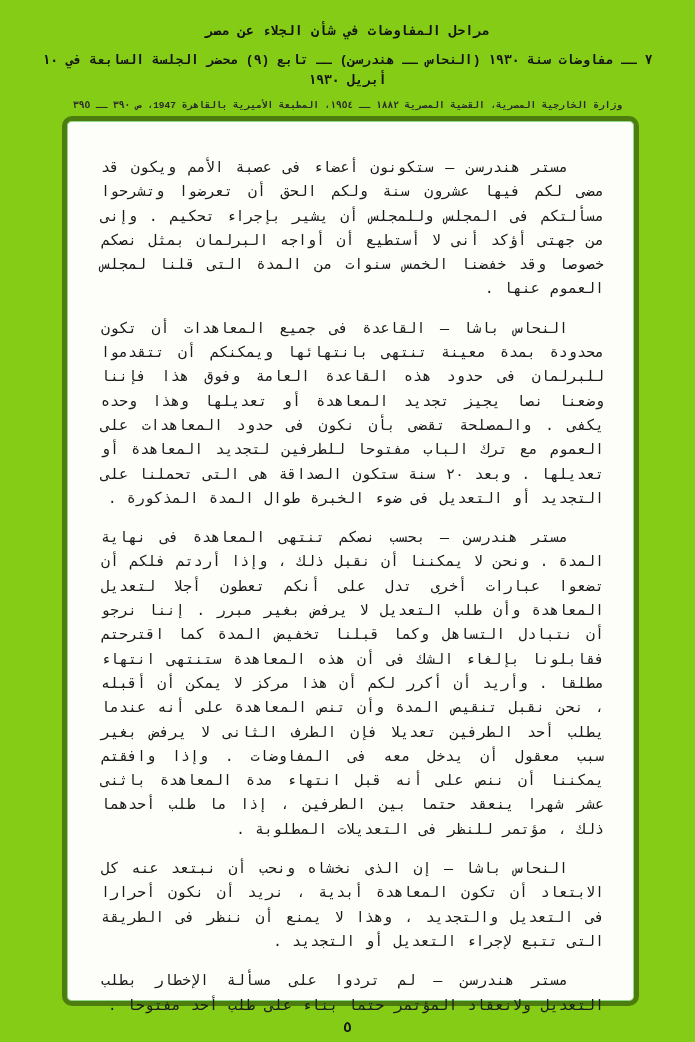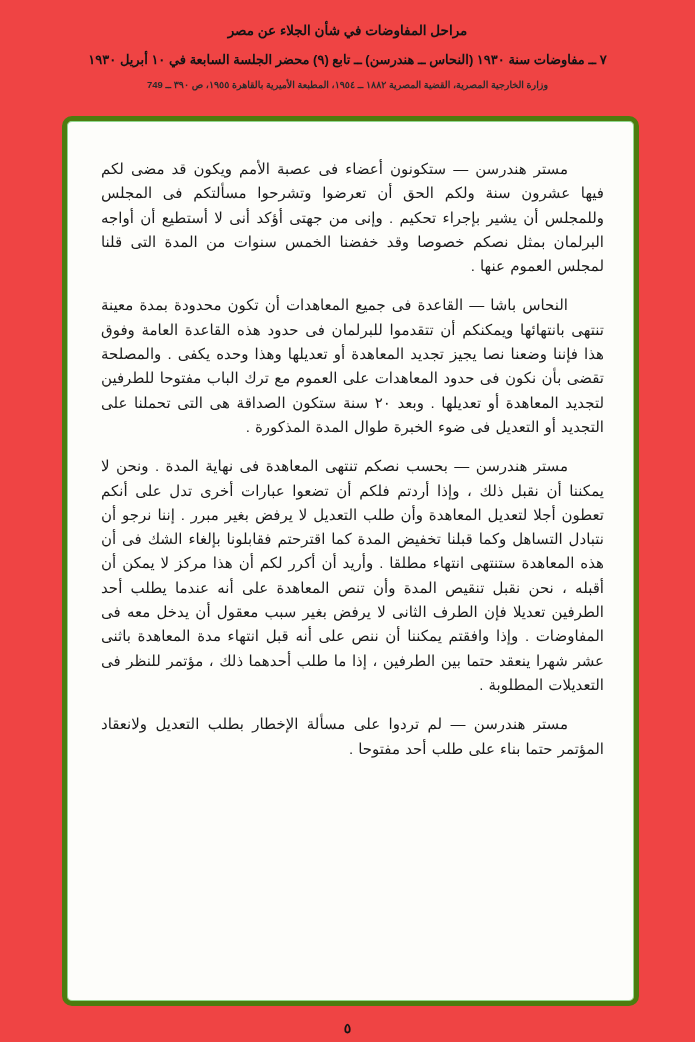--- a/index.html
+++ b/index.html
@@ -5,22 +5,22 @@
   html, body {
     margin: 0;
     padding: 0;
     background: #e8e8e8;
   }
   .page {
     width: 695px;
     height: 1042px;
     margin: 0 auto;
     position: relative;
-    background: #ef4444;
-    font-family: Liberation Sans, sans-serif;
+    background: #84cc16;
+    font-family: Liberation Mono, monospace;
     color: #131313;
     overflow: hidden;
     box-sizing: border-box;
   }
   .header {
     direction: rtl;
     text-align: center;
     padding-top: 22px;
   }
   .header-title {
@@ -79,27 +79,28 @@
   }
 </style>
 </head>
 <body>
 
 <div class="page">
 
   <div class="header">
     <div class="header-title">مراحل المفاوضات في شأن الجلاء عن مصر</div>
     <div class="header-subtitle">٧ ــ مفاوضات سنة ١٩٣٠ (النحاس ــ هندرسن) ــ تابع (٩) محضر الجلسة السابعة في ١٠ أبريل ١٩٣٠</div>
-    <div class="header-source">وزارة الخارجية المصرية، القضية المصرية ١٨٨٢ ــ ١٩٥٤، المطبعة الأميرية بالقاهرة ١٩٥٥، ص ٣٩٠ ــ 749</div>
+    <div class="header-source">وزارة الخارجية المصرية، القضية المصرية ١٨٨٢ ــ ١٩٥٤، المطبعة الأميرية بالقاهرة 1947، ص ٣٩٠ ــ ٣٩٥</div>
   </div>
 
   <div class="frame">
     <div class="body-text">
       <p>مستر هندرسن — ستكونون أعضاء فى عصبة الأمم ويكون قد مضى لكم فيها عشرون سنة ولكم الحق أن تعرضوا وتشرحوا مسألتكم فى المجلس وللمجلس أن يشير بإجراء تحكيم . وإنى من جهتى أؤكد أنى لا أستطيع أن أواجه البرلمان بمثل نصكم خصوصا وقد خفضنا الخمس سنوات من المدة التى قلنا لمجلس العموم عنها .</p>
       <p>النحاس باشا — القاعدة فى جميع المعاهدات أن تكون محدودة بمدة معينة تنتهى بانتهائها ويمكنكم أن تتقدموا للبرلمان فى حدود هذه القاعدة العامة وفوق هذا فإننا وضعنا نصا يجيز تجديد المعاهدة أو تعديلها وهذا وحده يكفى . والمصلحة تقضى بأن نكون فى حدود المعاهدات على العموم مع ترك الباب مفتوحا للطرفين لتجديد المعاهدة أو تعديلها . وبعد ٢٠ سنة ستكون الصداقة هى التى تحملنا على التجديد أو التعديل فى ضوء الخبرة طوال المدة المذكورة .</p>
       <p>مستر هندرسن — بحسب نصكم تنتهى المعاهدة فى نهاية المدة . ونحن لا يمكننا أن نقبل ذلك ، وإذا أردتم فلكم أن تضعوا عبارات أخرى تدل على أنكم تعطون أجلا لتعديل المعاهدة وأن طلب التعديل لا يرفض بغير مبرر . إننا نرجو أن نتبادل التساهل وكما قبلنا تخفيض المدة كما اقترحتم فقابلونا بإلغاء الشك فى أن هذه المعاهدة ستنتهى انتهاء مطلقا . وأريد أن أكرر لكم أن هذا مركز لا يمكن أن أقبله ، نحن نقبل تنقيص المدة وأن تنص المعاهدة على أنه عندما يطلب أحد الطرفين تعديلا فإن الطرف الثانى لا يرفض بغير سبب معقول أن يدخل معه فى المفاوضات . وإذا وافقتم يمكننا أن ننص على أنه قبل انتهاء مدة المعاهدة باثنى عشر شهرا ينعقد حتما بين الطرفين ، إذا ما طلب أحدهما ذلك ، مؤتمر للنظر فى التعديلات المطلوبة .</p>
+      <p>النحاس باشا — إن الذى نخشاه ونحب أن نبتعد عنه كل الابتعاد أن تكون المعاهدة أبدية ، نريد أن نكون أحرارا فى التعديل والتجديد ، وهذا لا يمنع أن ننظر فى الطريقة التى تتبع لإجراء التعديل أو التجديد .</p>
       <p>مستر هندرسن — لم تردوا على مسألة الإخطار بطلب التعديل ولانعقاد المؤتمر حتما بناء على طلب أحد مفتوحا .</p>
     </div>
   </div>
 
   <div class="page-number">٥</div>
 
 </div>
 
 </body></html>

